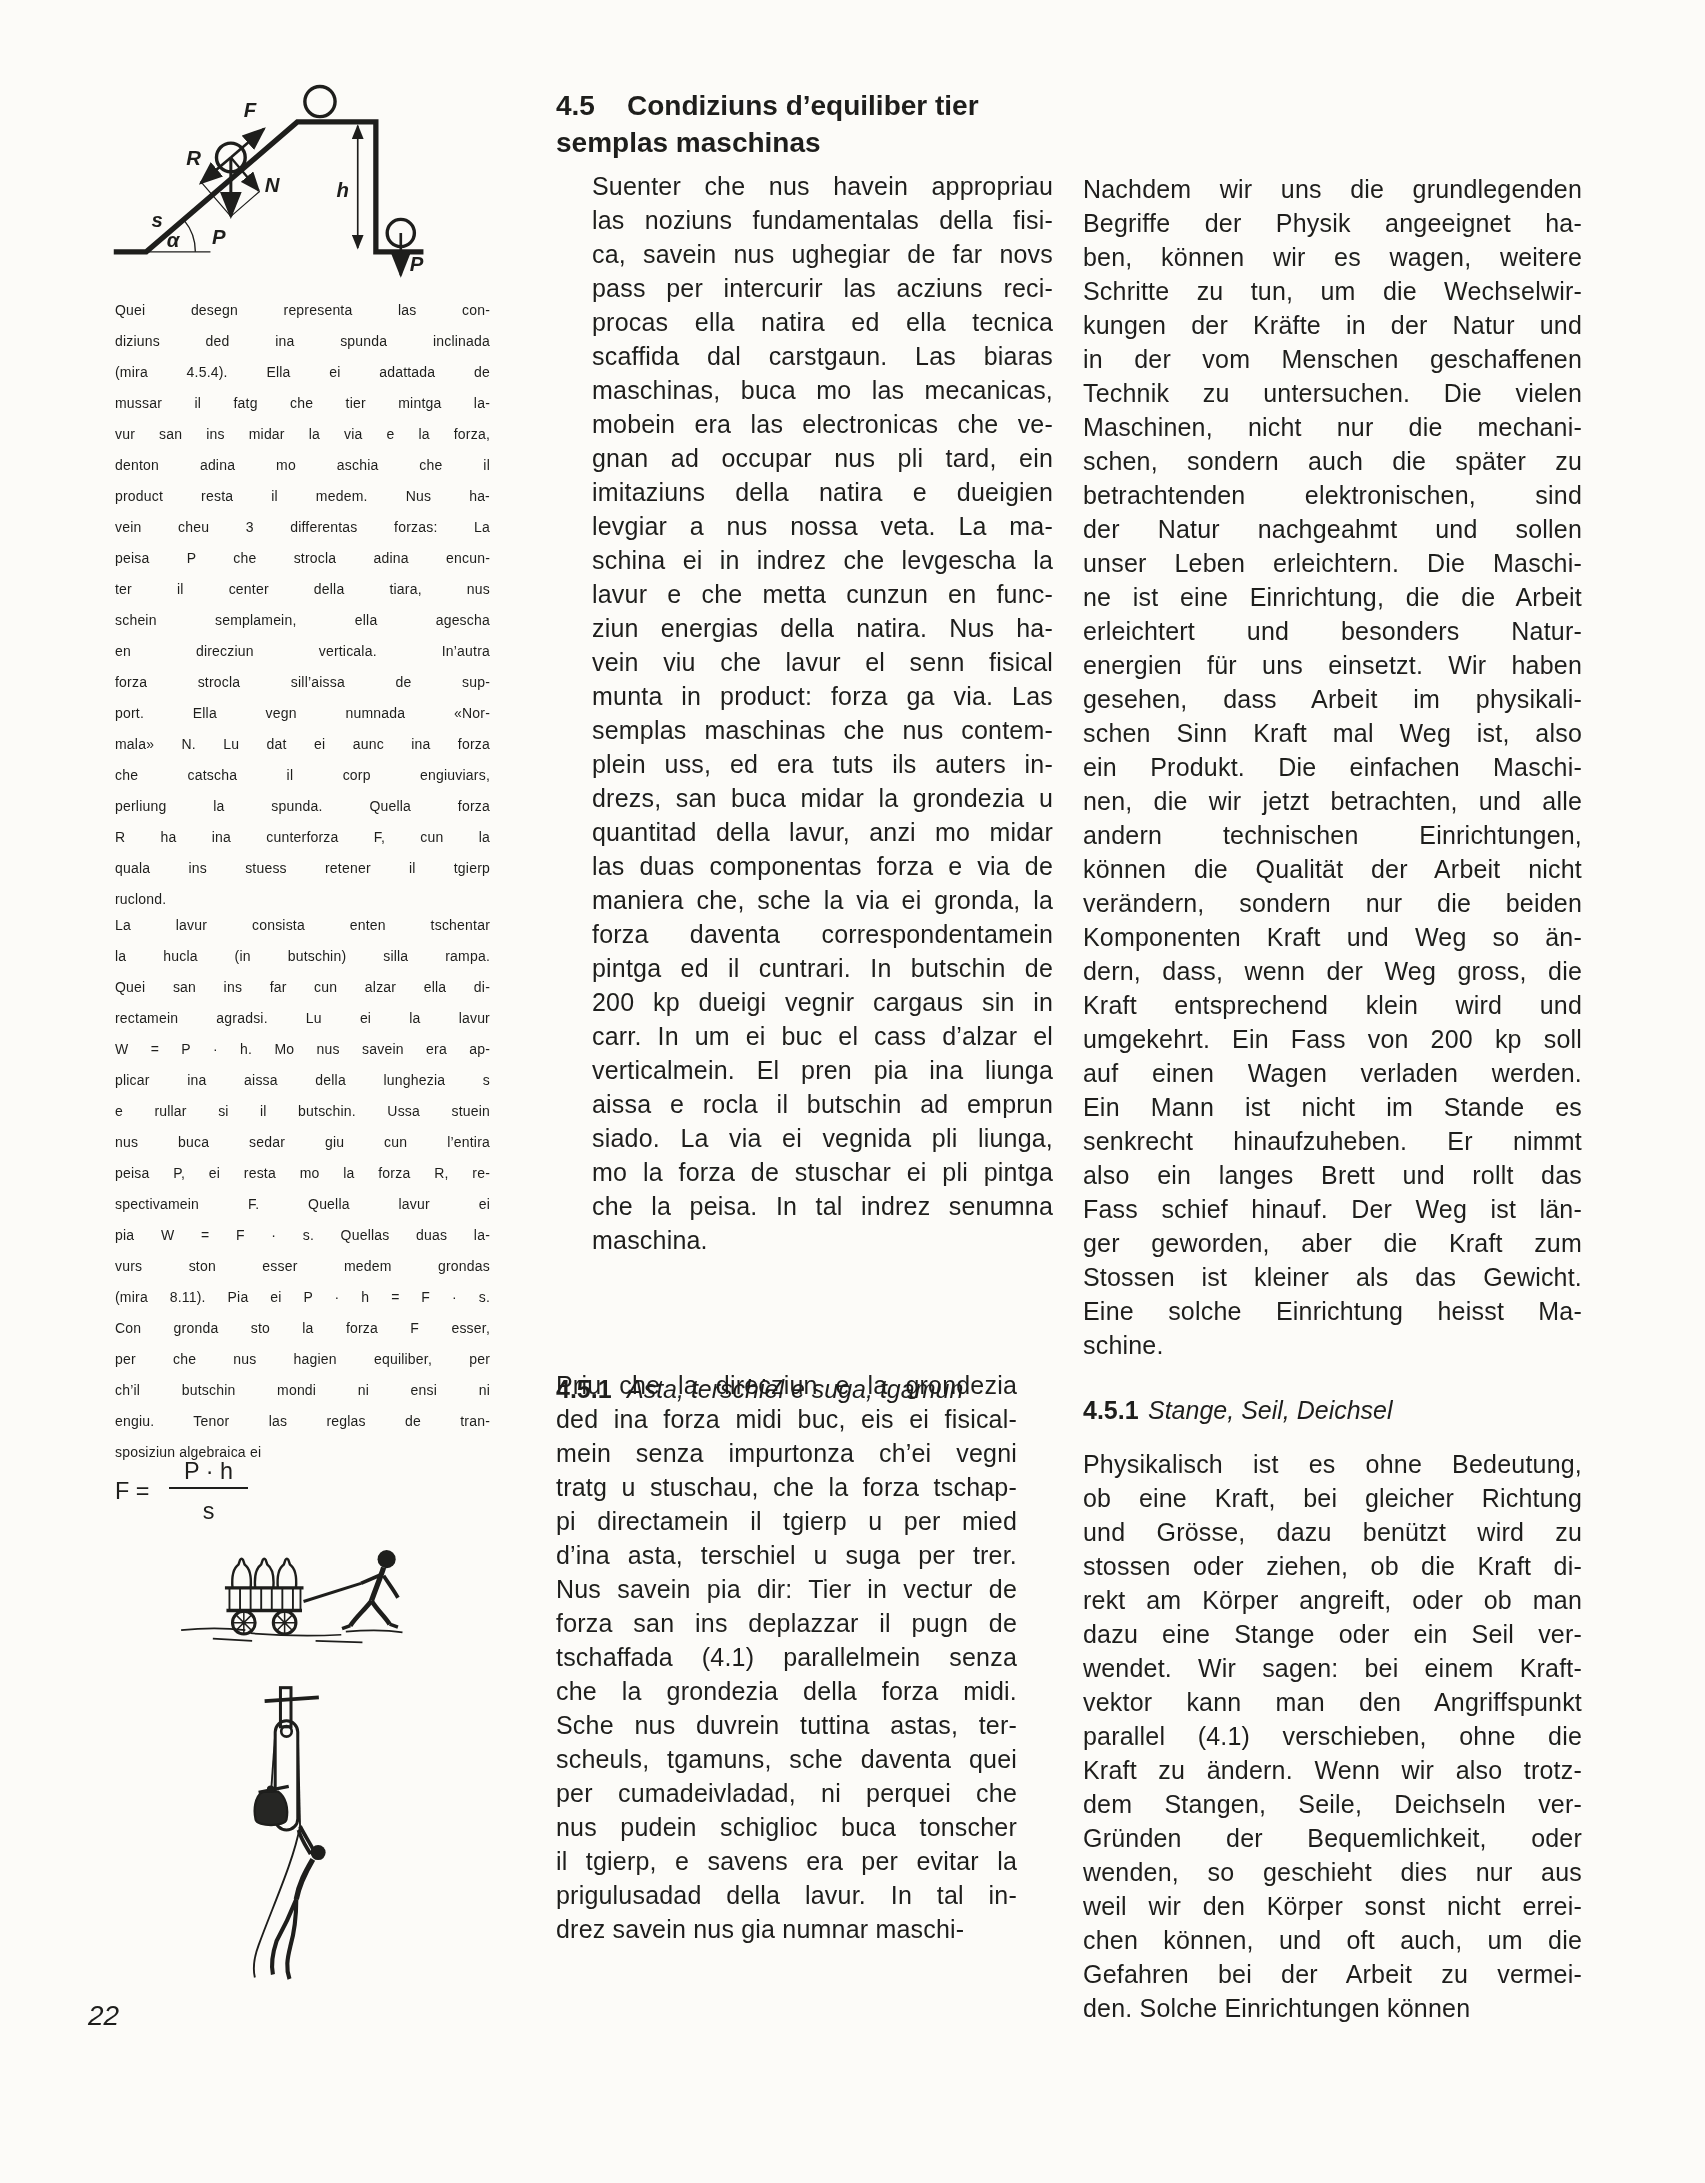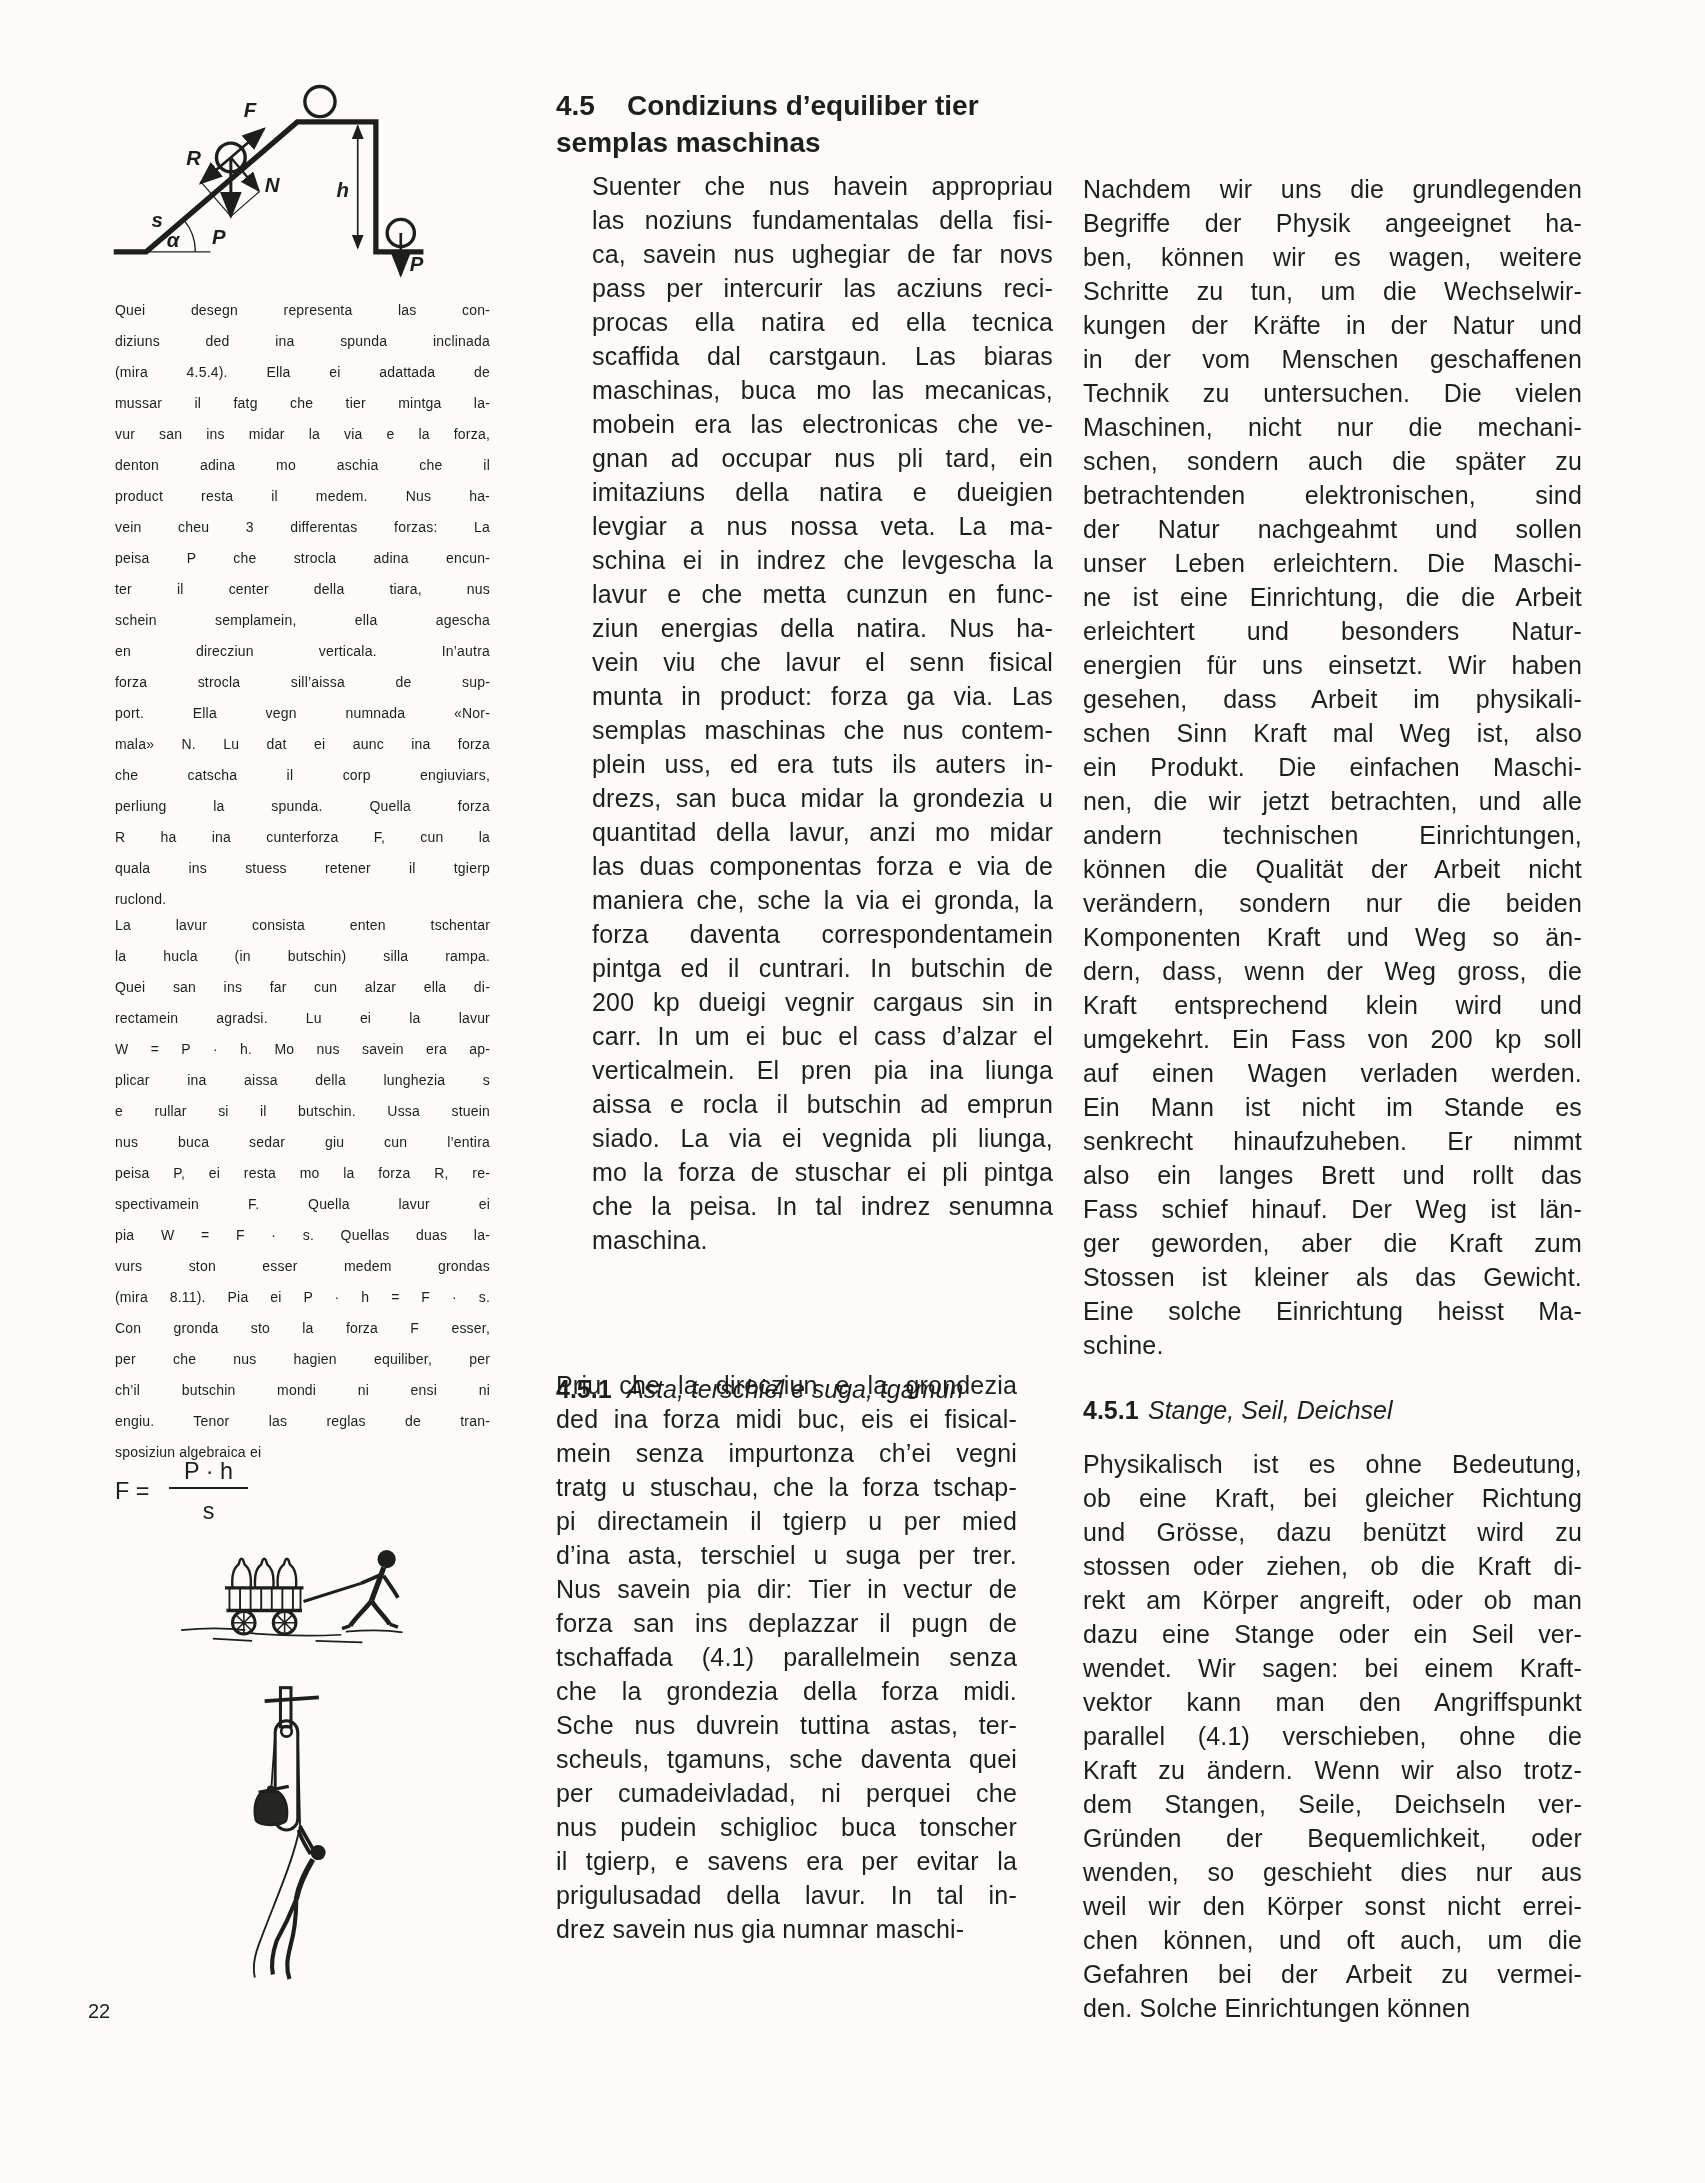--- a/index.html
+++ b/index.html
@@ -23,21 +23,21 @@
   .subheading .sh-num{font-weight:bold;display:inline-block;}
   .sh-num-mid{width:71px;}
   .sh-num-right{width:65px;}
   .subheading .sh-title{font-style:italic;}
   
   .formula{font-size:23.4px;display:flex;align-items:center;}
   .formula .lhs{margin-right:19.6px;}
   .frac{display:inline-flex;flex-direction:column;align-items:center;}
   .frac .num{padding:0 15px 2px;border-bottom:2.3px solid #1e1e1c;}
   .frac .den{padding-top:9px;}
-  .pagenum{font-size:20px;}
+  .pagenum{font-size:28px;font-style:italic;}
   svg .ink{stroke:#1e1e1c;fill:none;}
   svg text{font-family:"Liberation Sans", sans-serif;}
   .svglbl{font-style:italic;font-weight:bold;font-size:27px;fill:#1e1e1c;stroke:none;}
 </style>
 </head>
 <body>
 
 <div class="page">
 
   <svg class="abs" style="left:76px;top:44px;" width="355" height="242" viewBox="0 0 470 320">

